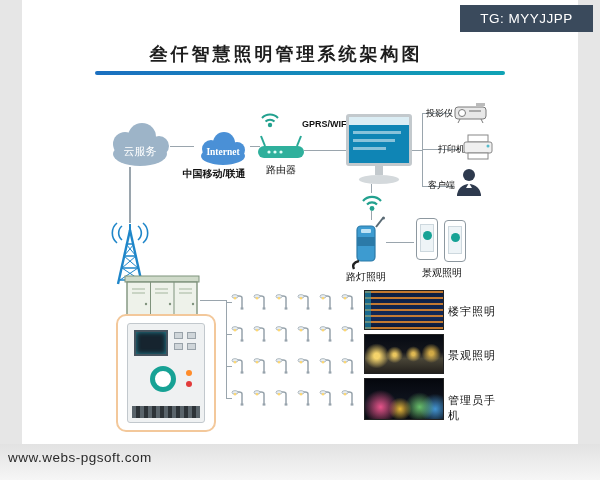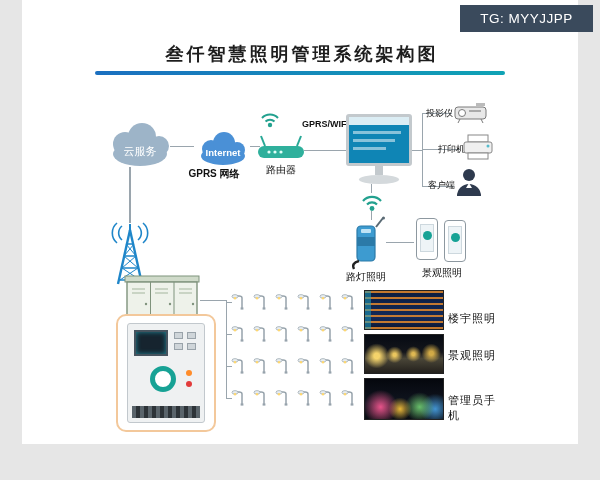--- a/index.html
+++ b/index.html
@@ -7,21 +7,21 @@
   body { font-family:"Liberation Sans","DejaVu Sans",sans-serif; background:#e6e6e6; }
   .page { position:relative; width:600px; height:443px; }
   .content { position:absolute; left:22px; top:0; width:556px; height:444px; background:#ffffff; }
   .abs { position:absolute; }
   .ln { position:absolute; background:#9aa5ad; }
   .label { position:absolute; color:#111; font-size:10px; text-align:center; line-height:12px; }
   .badge { position:absolute; background:#3a4a5c; color:#fff; font-size:13.5px; letter-spacing:.5px;
            display:flex; align-items:center; justify-content:center; }
   .title { text-align:center; font-size:18px; font-weight:bold; color:#1d1d1d; letter-spacing:3px; }
   .rule { background:linear-gradient(90deg,#1b6fc0,#0fa3b5); border-radius:2px; }
-  .cloud-text { position:absolute; left:0; width:100%; text-align:center; color:#fff; }
+  .cloud-text { position:absolute; left:0; width:100%; text-align:center; color:#fff;font-family:Liberation Serif, serif; }
   .m-frame { border:3px solid #c3c9cd; border-radius:3px; background:#0f85b5; }
   .m-screen { position:absolute; inset:0; overflow:hidden; }
   .m-topbar { position:absolute; left:0; top:0; width:100%; height:8px; background:rgba(255,255,255,.85); }
   .m-row { position:absolute; left:4px; height:3px; width:80%; background:rgba(255,255,255,.5); }
   .phone { position:absolute; width:22px; height:42px; background:#fff; border:1.5px solid #8d98a0; border-radius:4px; }
   .phone::before { content:""; position:absolute; left:3px; top:5px; right:3px; bottom:7px;
                    background:#eef4f7; border:1px solid #cdd8de; }
   .phone::after { content:""; position:absolute; left:6px; top:12px; width:9px; height:9px;
                   border-radius:50%; background:#17a295; }
   .panel-border { border:2px solid #f3c89b; border-radius:10px; background:#fff; }
@@ -70,21 +70,21 @@
     </g>
   </defs>
 </svg>
 
 <div class="page">
 
   <div class="content"></div>
 
   <div class="badge" style="left:460px;top:5px;width:133px;height:27px">TG: MYYJJPP</div>
 
-  <div class="title abs" style="left:24px;top:42px;width:556px">叁仟智慧照明管理系统架构图</div>
+  <div class="title abs" style="left:8px;top:42px;width:556px">叁仟智慧照明管理系统架构图</div>
   <div class="rule abs" style="left:95px;top:71px;width:410px;height:4px"></div>
 
   <div class="ln" style="left:170px;top:146px;width:24px;height:1px"></div>
   <div class="ln" style="left:250px;top:146px;width:10px;height:1px"></div>
   <div class="ln" style="left:304px;top:150px;width:44px;height:1px"></div>
   <div class="ln" style="left:129px;top:167px;width:2px;height:56px"></div>
   <div class="ln" style="left:412px;top:150px;width:10px;height:1px"></div>
   <div class="ln" style="left:422px;top:113px;width:1px;height:74px"></div>
   <div class="ln" style="left:422px;top:113px;width:30px;height:1px"></div>
   <div class="ln" style="left:422px;top:149px;width:38px;height:1px"></div>
@@ -136,21 +136,21 @@
         <circle cx="30" cy="13" r="11"></circle>
         <circle cx="43" cy="20" r="8"></circle>
       </g>
     </svg>
     <div class="cloud-text" style="top:17px;font-size:9.5px;font-weight:bold">Internet</div>
   </div>
 
   <div class="abs" style="left:302px;top:119px;width:56px;font-size:9px;font-weight:bold;color:#111">GPRS/WIFI</div>
 
   <div class="abs" style="left:166px;top:167px;width:96px;text-align:center;font-size:10px;font-weight:bold;color:#111;line-height:14px">
-    <div>GPRS 网络</div>
+    <div>中国移动/联通</div>
   </div>
 
   <div class="abs" style="left:346px;top:114px;width:66px;height:74px">
     <div class="m-frame abs" style="left:0;top:0;width:66px;height:52px">
       <div class="m-screen">
         <div class="m-topbar"></div>
         <div class="m-row" style="top:14px"></div>
         <div class="m-row" style="top:22px;width:70%"></div>
         <div class="m-row" style="top:30px;width:55%"></div>
       </div>
@@ -333,18 +333,21 @@
         <svg width="18" height="16" viewBox="0 0 18 16">
           <use href="#sl"></use>
         </svg>
       </div>
     </div>
 
   <div class="photo p1" style="top:290px;height:40px"></div>
   <div class="photo p2" style="top:334px;height:40px"></div>
   <div class="photo p3" style="top:378px;height:42px"></div>
 
-  <div class="photo-label" style="top:311px">楼宇照明</div>
+  <div class="photo-label" style="top:304px">楼宇照明</div>
   <div class="photo-label" style="top:348px">景观照明</div>
   <div class="photo-label" style="top:393px">管理员手机</div>
 
+  <div class="footer abs" style="left:0;top:444px;width:600px;height:36px">
+    <span class="wm">www.webs-pgsoft.com</span>
+  </div>
 
 </div>
 
 </body></html>

